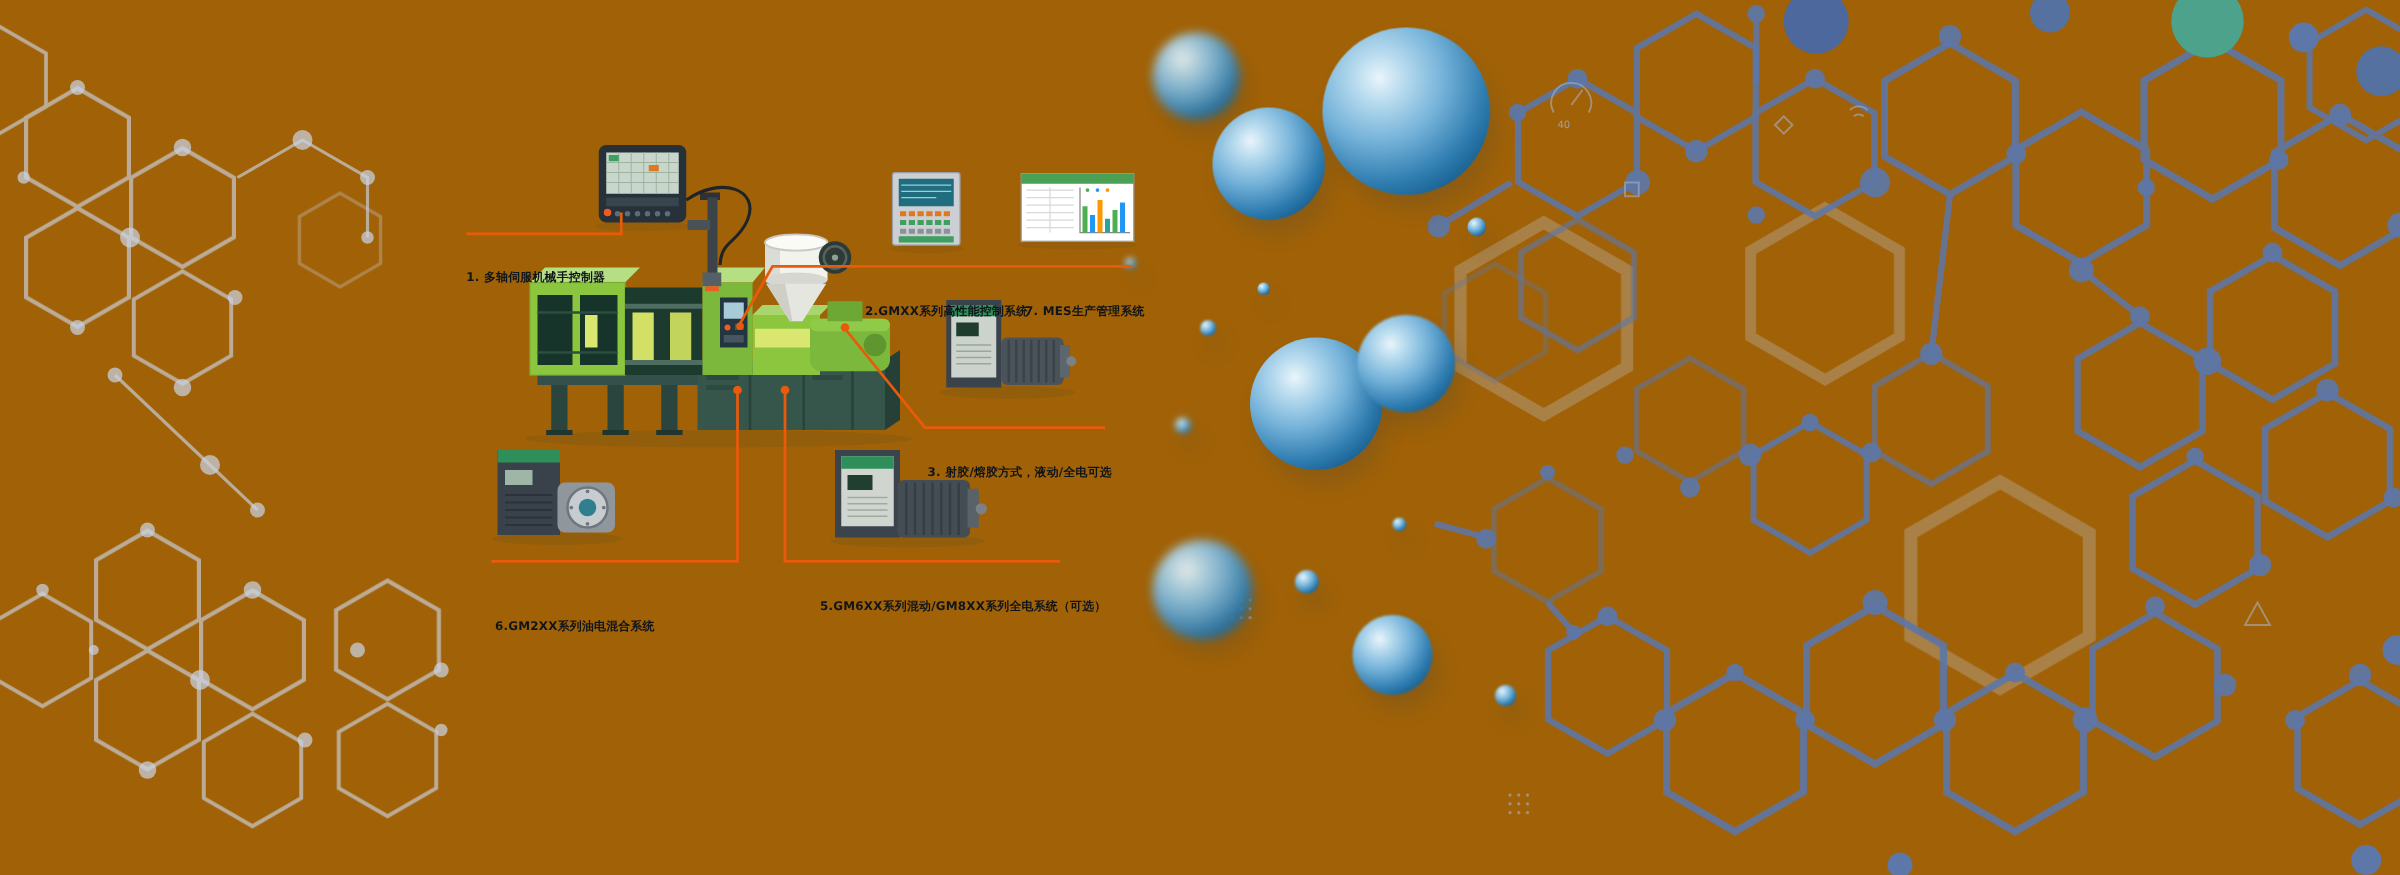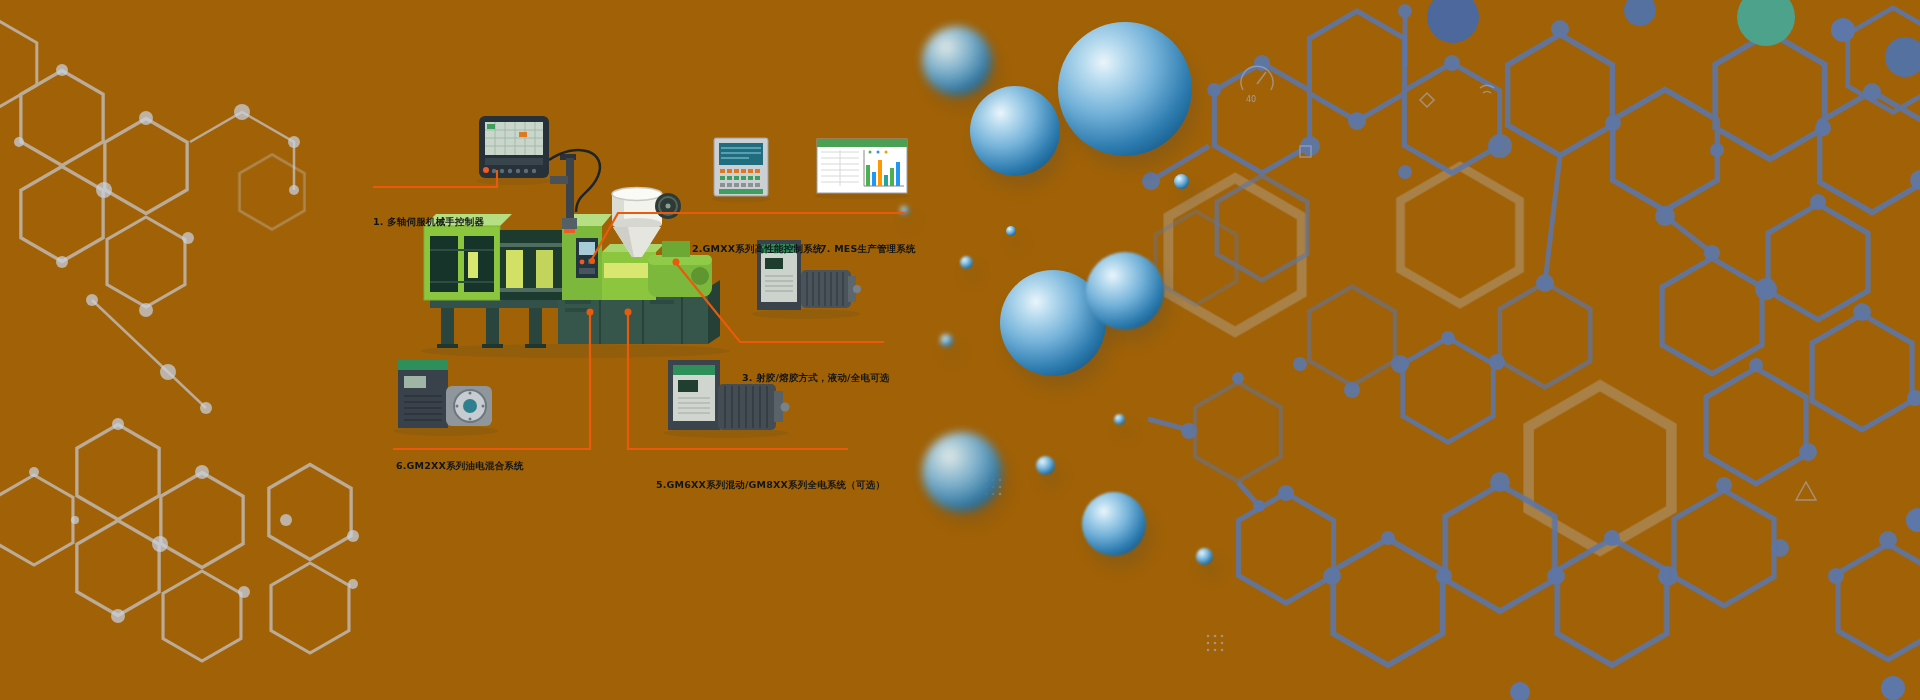--- a/index.html
+++ b/index.html
@@ -17,21 +17,21 @@
   .blur3 { filter: blur(4px); opacity:.92; }
   .label {
     position:absolute; font-size:9.5px; font-weight:700; color:#10151a;
     letter-spacing:.2px; white-space:nowrap;margin-top:44px;
   }
   .l1 { left:373px; top:172px; }
   .l2 { left:692px; top:199px; }
   .l3 { left:820px; top:199px; }
   .l4 { left:742px; top:328px; }
   .l5 { left:656px; top:435px; }
-  .l6 { left:396px; top:416px; }
+  .l6 { left:396px; top:451px; }
 </style>
 </head>
 <body>
 
 <div class="stage">
 
   <svg class="layer" viewBox="0 0 1920 700">
     <defs>
         <path id="hexL" d="M0,-50 L43.3,-25 L43.3,25 L0,50 L-43.3,25 L-43.3,-25 Z"></path>
       </defs>

